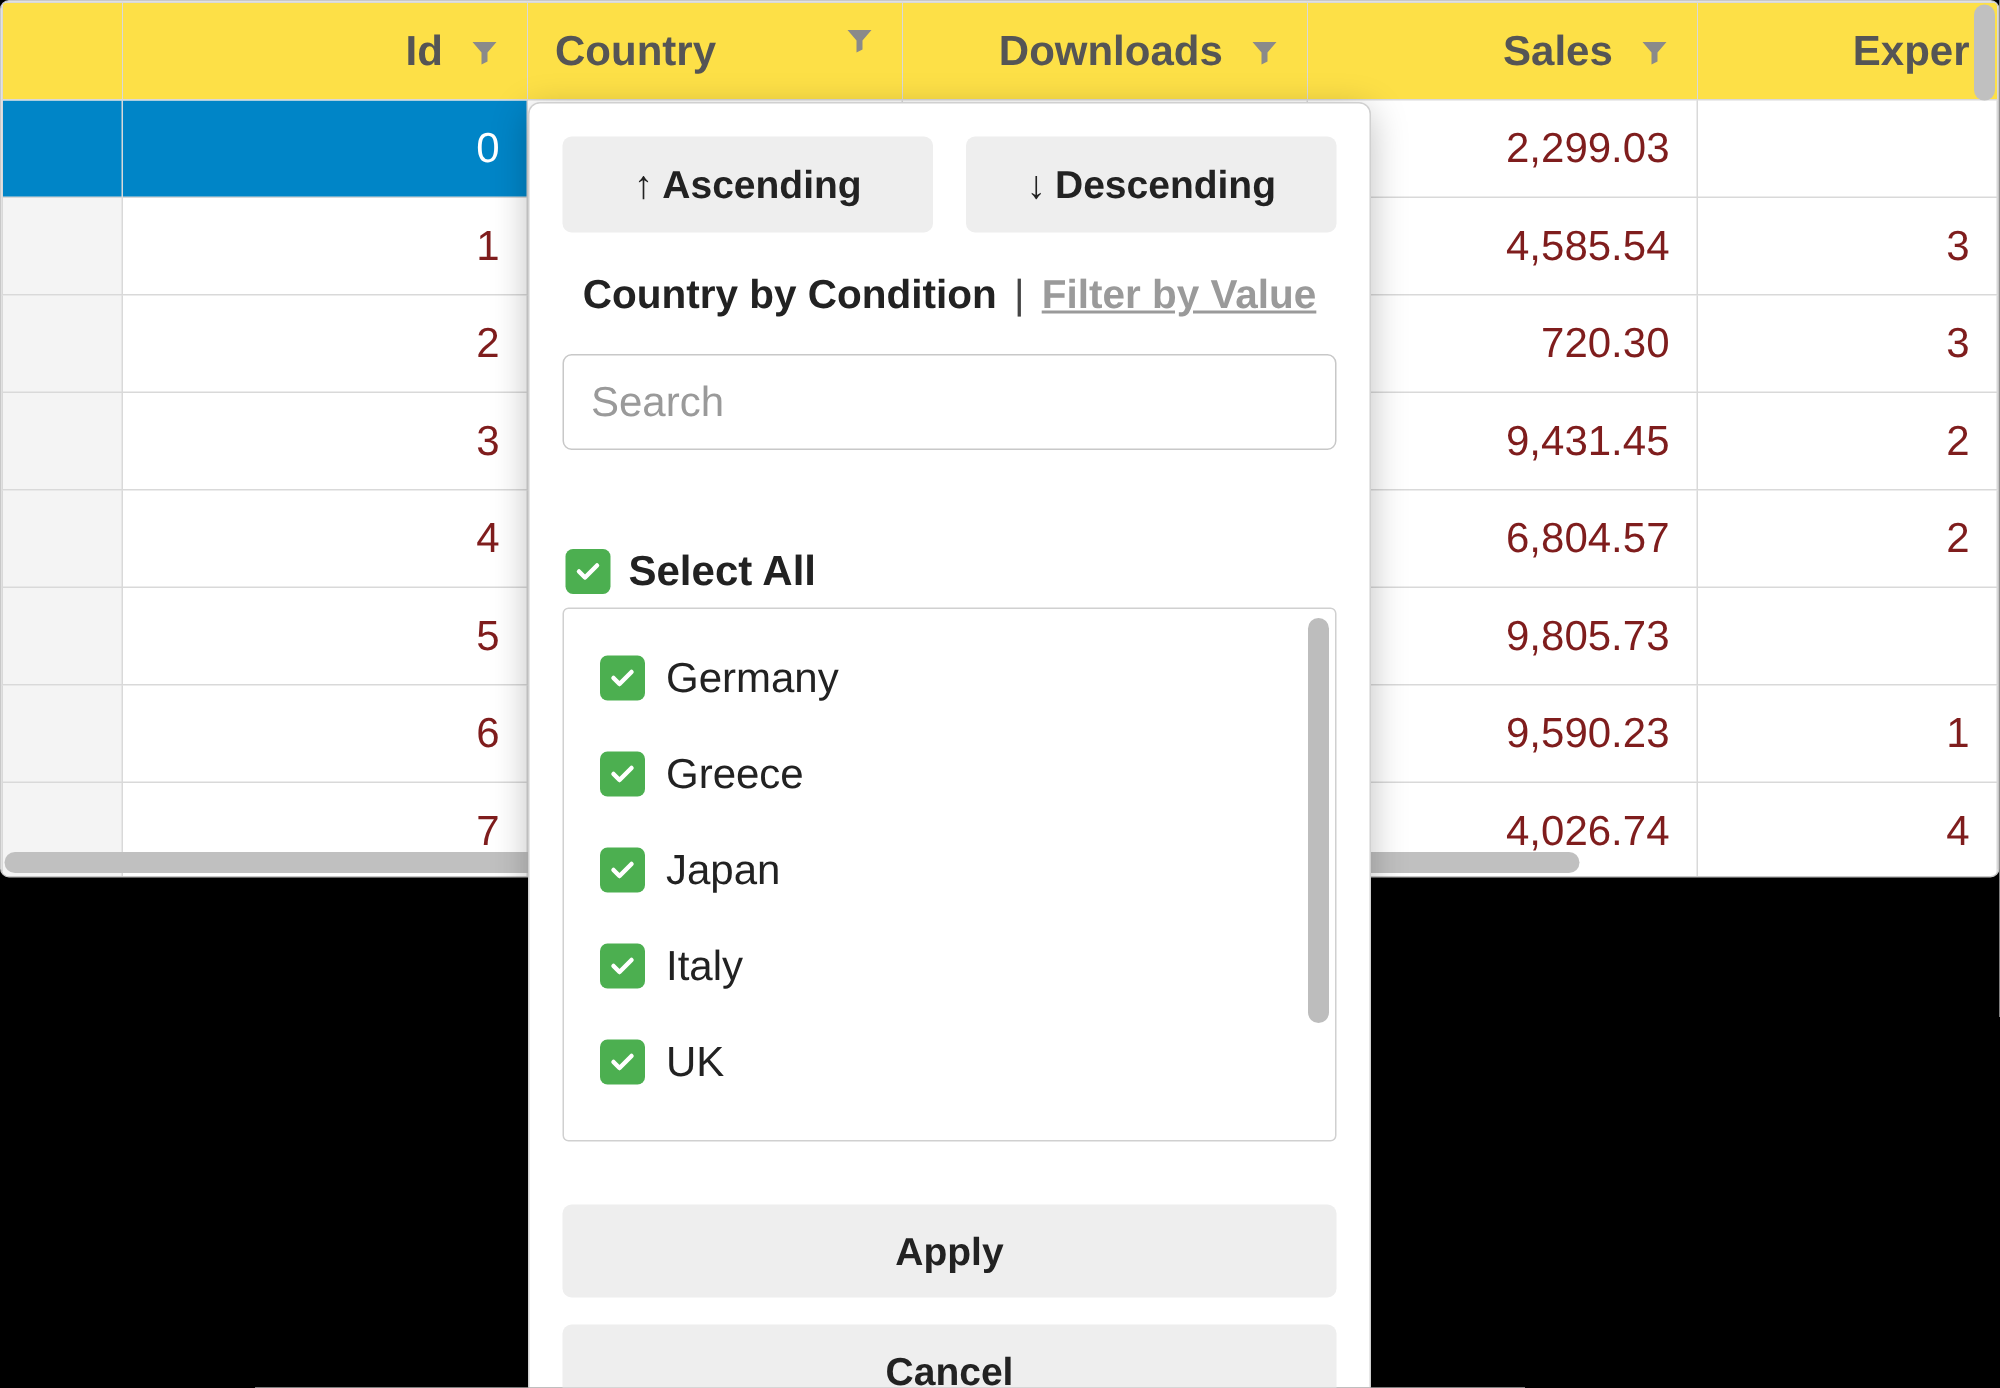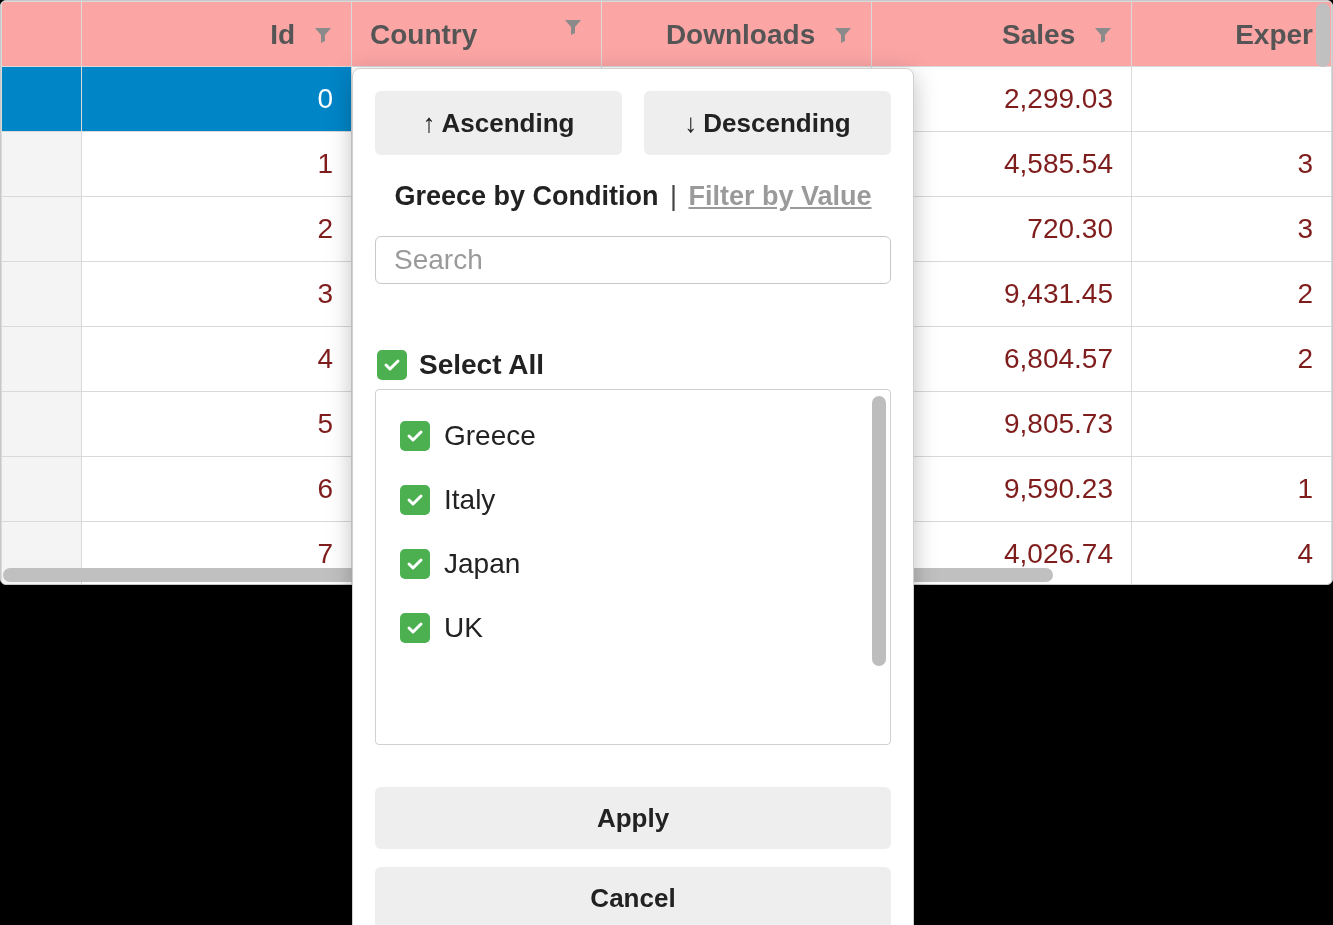--- a/index.html
+++ b/index.html
@@ -35,21 +35,21 @@
   .grid col.sales { width: 260px; }
   .grid col.exp   { width: 200px; }
   .grid th, .grid td {
     border: 1px solid #d9d9d9;
     height: 65px;
     font-size: 28px;
     padding: 0 18px;
     white-space: nowrap;
   }
   .grid th {
-    background: #fca5a5;
+    background: #fde047;
     color: #555;
     font-weight: 700;
     text-align: left;
     position: relative;
   }
   .grid th.right { text-align: right; }
   .grid th .label { vertical-align: middle; }
   .filter-icon {
     display: inline-block;
     vertical-align: middle;
@@ -117,21 +117,21 @@
   .filter-mode {
     text-align: center;
     font-size: 27px;
     font-weight: 700;
     margin-bottom: 24px;
   }
   .filter-mode .sep { font-weight: 400; color: #444; padding: 0 4px; }
   .filter-mode .inactive { color: #9a9a9a; text-decoration: underline; }
   .search-input {
     width: 100%;
-    height: 48px;
+    height: 64px;
     border: 1px solid #c8c8c8;
     border-radius: 6px;
     font-size: 28px;
     padding: 0 18px;
     color: #333;
     margin-bottom: 18px;
   }
   .search-input::placeholder { color: #9a9a9a; }
   .select-all {
     display: flex;
@@ -328,21 +328,21 @@
       <span>↑</span>
       <span>Ascending</span>
     </button>
     <button class="sort-btn">
       <span>↓</span>
       <span>Descending</span>
     </button>
   </div>
 
   <div class="filter-mode">
-    <span>Greece by Condition</span>
+    <span>Country by Condition</span>
     <span class="sep">|</span>
     <span class="inactive">Filter by Value</span>
   </div>
 
   <input class="search-input" type="text" placeholder="Search" style="">
 
   <div class="select-all">
     <span class="chk">
       <svg width="20" height="20" viewBox="0 0 20 20">
           <path d="M4 10l4 4 8-8" stroke="#fff" stroke-width="3" fill="none" stroke-linecap="round" stroke-linejoin="round"></path>
@@ -351,44 +351,52 @@
     <span>Select All</span>
   </div>
 
   <div class="value-list">
     <div class="value-item">
       <span class="chk">
           <svg width="20" height="20" viewBox="0 0 20 20">
             <path d="M4 10l4 4 8-8" stroke="#fff" stroke-width="3" fill="none" stroke-linecap="round" stroke-linejoin="round"></path>
           </svg>
         </span>
+      <span>Germany</span>
+    </div>
+    <div class="value-item">
+      <span class="chk">
+          <svg width="20" height="20" viewBox="0 0 20 20">
+            <path d="M4 10l4 4 8-8" stroke="#fff" stroke-width="3" fill="none" stroke-linecap="round" stroke-linejoin="round"></path>
+          </svg>
+        </span>
       <span>Greece</span>
+    </div>
+    <div class="value-item">
+      <span class="chk">
+          <svg width="20" height="20" viewBox="0 0 20 20">
+            <path d="M4 10l4 4 8-8" stroke="#fff" stroke-width="3" fill="none" stroke-linecap="round" stroke-linejoin="round"></path>
+          </svg>
+        </span>
+      <span>Japan</span>
     </div>
     <div class="value-item">
       <span class="chk">
           <svg width="20" height="20" viewBox="0 0 20 20">
             <path d="M4 10l4 4 8-8" stroke="#fff" stroke-width="3" fill="none" stroke-linecap="round" stroke-linejoin="round"></path>
           </svg>
         </span>
       <span>Italy</span>
     </div>
     <div class="value-item">
       <span class="chk">
           <svg width="20" height="20" viewBox="0 0 20 20">
             <path d="M4 10l4 4 8-8" stroke="#fff" stroke-width="3" fill="none" stroke-linecap="round" stroke-linejoin="round"></path>
           </svg>
         </span>
-      <span>Japan</span>
-    </div>
-    <div class="value-item">
-      <span class="chk">
-          <svg width="20" height="20" viewBox="0 0 20 20">
-            <path d="M4 10l4 4 8-8" stroke="#fff" stroke-width="3" fill="none" stroke-linecap="round" stroke-linejoin="round"></path>
-          </svg>
-        </span>
       <span>UK</span>
     </div>
     <div class="value-scrollbar"></div>
   </div>
 
   <div class="action-row">
     <button class="action-btn">Apply</button>
     <button class="action-btn">Cancel</button>
     <button class="action-btn">Clear</button>
   </div>

